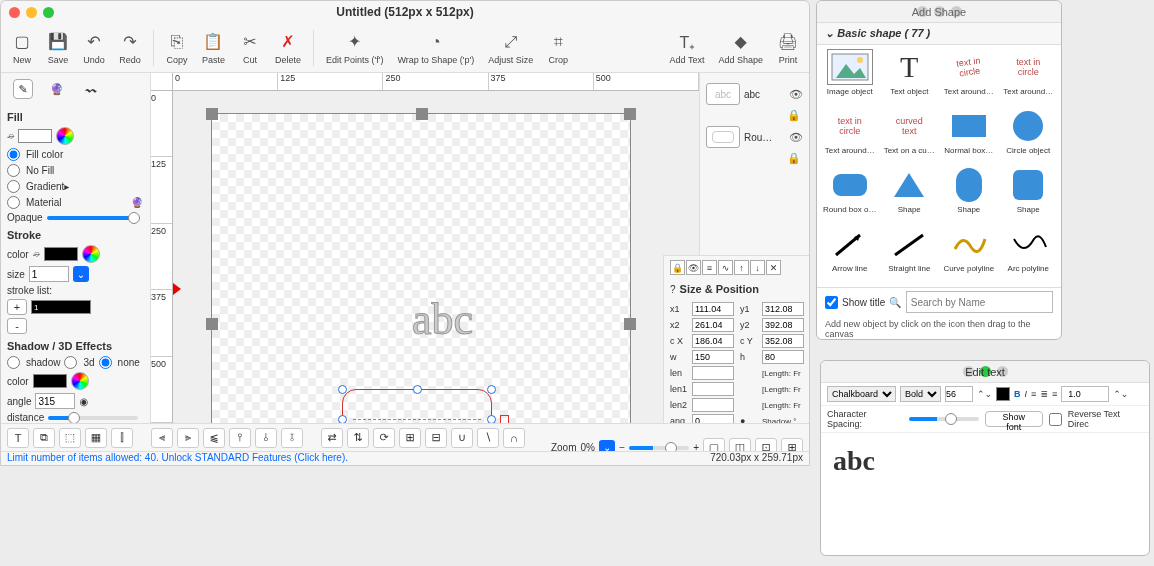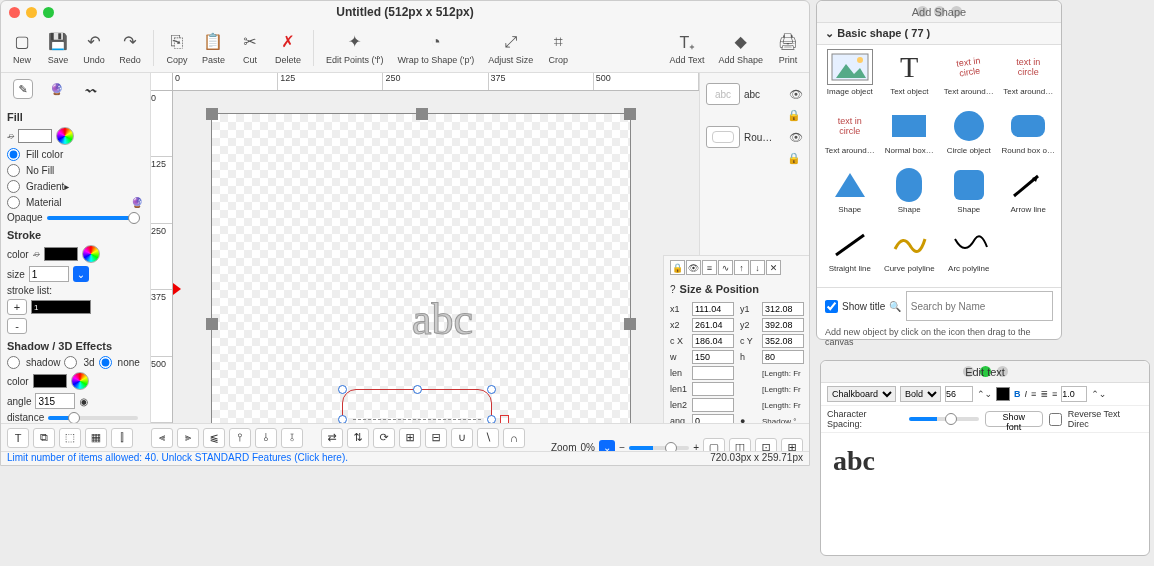--- a/index.html
+++ b/index.html
@@ -74,27 +74,27 @@
 .bb-btn { width: 22px; height: 20px; border: 1px solid #ccc; background: #fff; border-radius: 3px; display: flex; align-items: center; justify-content: center; font-size: 11px; cursor:pointer; }
 .zoom-group { display: flex; align-items: center; gap: 4px; margin-left: auto; font-size: 10px; margin-top: 20px; }
 
 .status-bar { position: absolute; bottom: 0; left: 0; right: 0; height: 14px; background: #f6f6f6; padding: 0 6px; font-size: 10px; color: #0a6cff; display: flex; justify-content: space-between; border-top: 1px solid #ddd; }
 .status-bar .coords { color: #333; }
 
 
 .add-shape { position: absolute; left: 816px; top: 0; width: 246px; height: 340px; background: #fff; border: 1px solid #bbb; border-radius: 6px; }
 .add-shape .titlebar { justify-content: center; background: #f2f2f2; border-bottom: 1px solid #ddd; border-radius: 6px 6px 0 0; }
 .add-shape .panel-title { font-size: 11px; color: #666; }
-.cat-row { padding: 4px 8px; border-bottom: 1px solid #ddd; font-size: 11px; font-weight: 600; background: #f7f7f7; }
+.cat-row { padding: 4px 8px; border-bottom: 1px solid #ddd; font-size: 11px; font-weight: 600; background: #f7f7f7; font-style: italic; }
 .shape-grid { display: grid; grid-template-columns: repeat(4, 1fr); gap: 2px; padding: 4px; overflow: hidden; height: 242px; }
 .shape-cell { display: flex; flex-direction: column; align-items: center; gap: 2px; font-size: 8px; text-align: center; cursor: pointer; }
 .shape-thumb { width: 46px; height: 36px; display: flex; align-items: center; justify-content: center; border: 1px solid transparent; }
 .shape-thumb.sel { border: 1px solid #888; }
 .show-row { display: flex; align-items: center; gap: 4px; padding: 3px 8px; border-top: 1px solid #ddd; font-size: 10px; }
-.show-row input[type="text"] { flex: 1; border: 1px solid #bbb; height: 30px; padding: 0 4px; font-size: 10px; }
+.show-row input[type="text"] { flex: 1; border: 1px solid #bbb; height: 22px; padding: 0 4px; font-size: 10px; }
 .help-text { font-size: 9px; color: #555; padding: 3px 8px; }
 
 
 .edit-text { position: absolute; left: 820px; top: 360px; width: 330px; height: 196px; background: #fff; border: 1px solid #bbb; border-radius: 6px; }
 .edit-text .titlebar { justify-content: center; background: #f2f2f2; border-bottom: 1px solid #ddd; border-radius: 6px 6px 0 0; }
 .et-tools { display: flex; align-items: center; gap: 4px; padding: 3px 6px; border-bottom: 1px solid #eee; font-size: 9px; }
 .et-tools select, .et-tools input { font-size: 9px; height: 16px; border: 1px solid #bbb; }
 .et-row2 { display: flex; align-items: center; gap: 6px; padding: 3px 6px; border-bottom: 1px solid #eee; font-size: 9px; }
 .et-canvas { height: 100px; padding: 12px; font-size: 28px; font-weight: bold; font-family: "Comic Sans MS", cursive; }
 .et-buttons { display: flex; justify-content: flex-end; gap: 6px; padding: 6px; border-top: 1px solid #eee; }
@@ -463,20 +463,26 @@
         <span>Text around…</span>
       </div>
     <div class="shape-cell">
         <div class="shape-thumb">
           <span style="font-size:9px;color:#b44">text in circle</span>
         </div>
         <span>Text around…</span>
       </div>
     <div class="shape-cell">
         <div class="shape-thumb">
+          <span style="font-size:9px;color:#b44">curved text</span>
+        </div>
+        <span>Text on a cu…</span>
+      </div>
+    <div class="shape-cell">
+        <div class="shape-thumb">
           <div style="width:34px;height:22px;background:#3a8fd9"></div>
         </div>
         <span>Normal box…</span>
       </div>
     <div class="shape-cell">
         <div class="shape-thumb">
           <div style="width:30px;height:30px;border-radius:50%;background:#3a8fd9"></div>
         </div>
         <span>Circle object</span>
       </div>
@@ -562,21 +568,21 @@
     <select><option>Chalkboard</option></select>
     <select><option>Bold</option></select>
     <input style="width: 28px;" value="56">
     <span>⌃⌄</span>
     <div class="swatch black" style="width:14px;height:14px"></div>
     <span style="color:#06c;font-weight:bold">B</span>
     <span style="font-style:italic">I</span>
     <span>≡</span>
     <span>≣</span>
     <span>≡</span>
-    <input style="width: 26px;" value="1.0">
+    <input style="width: 48px; padding-left: 6px;" value="1.0">
     <span>⌃⌄</span>
   </div>
   <div class="et-row2">
     <label>Character Spacing:</label>
     <div class="slider half" style="width:70px"></div>
     <button class="btn" style="height:16px;padding:0 8px;font-size:9px">Show font</button>
     <input type="checkbox" style="">
       <label>Reverse Text Direc</label>
   </div>
   <div class="et-canvas">abc</div>

